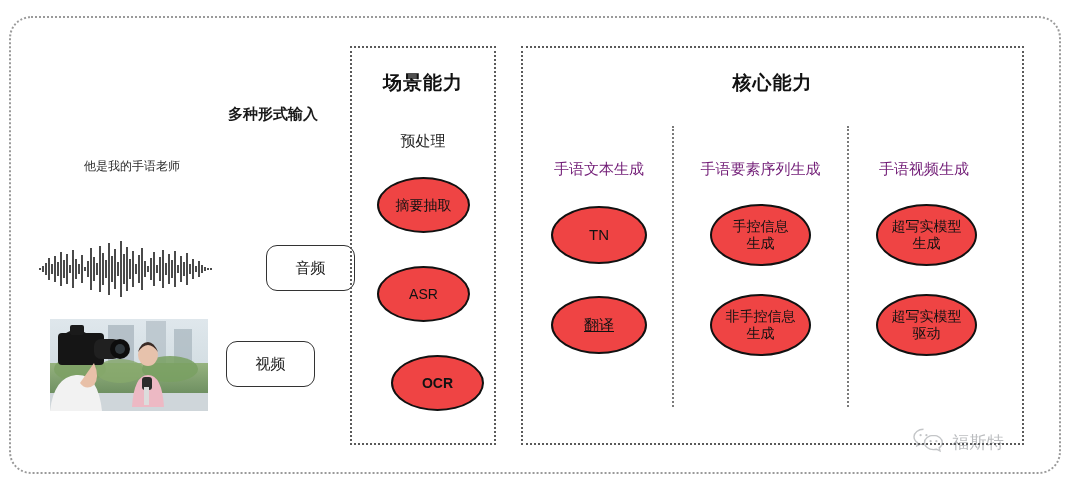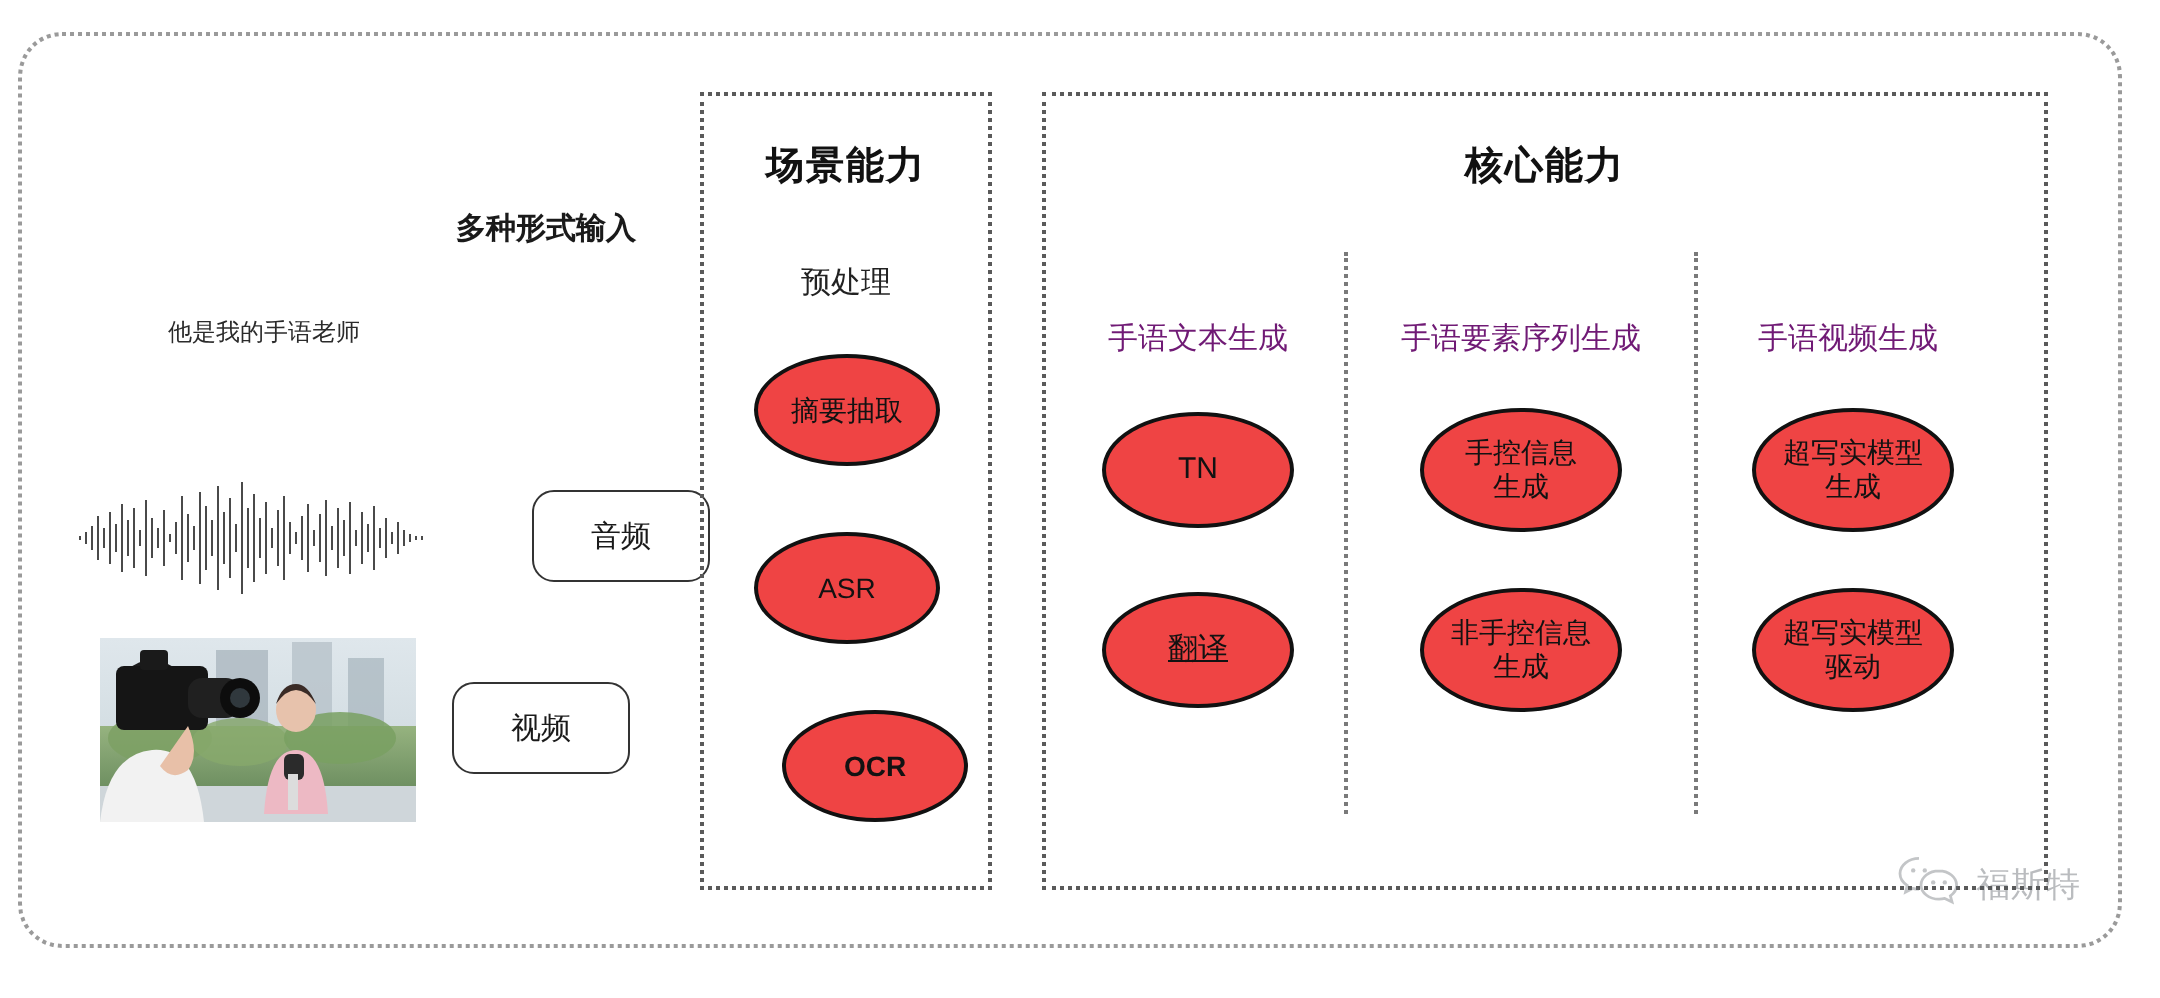--- a/index.html
+++ b/index.html
@@ -166,21 +166,21 @@
     top: 160px;
     text-align: center;
     font-size: 15px;
     color: #701a75;
     white-space: nowrap;
   }
 
   
   .watermark {
     position: absolute;
-    left: 948px;
+    left: 912px;
     top: 427px;
     display: flex;
     align-items: center;
     gap: 6px;
     opacity: 0.40;
     text-align: right;
   }
   .watermark .wm-label {
     font-size: 17px;
     color: #555a60;

